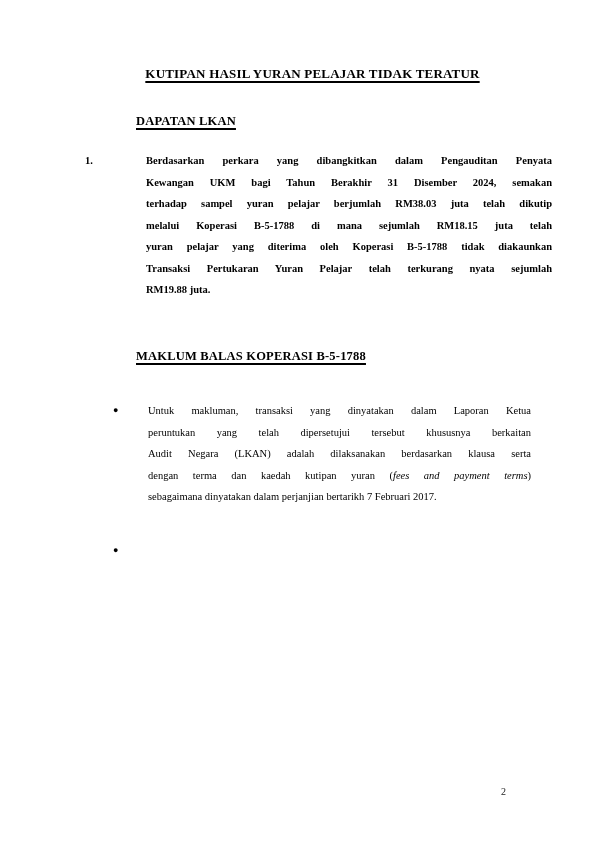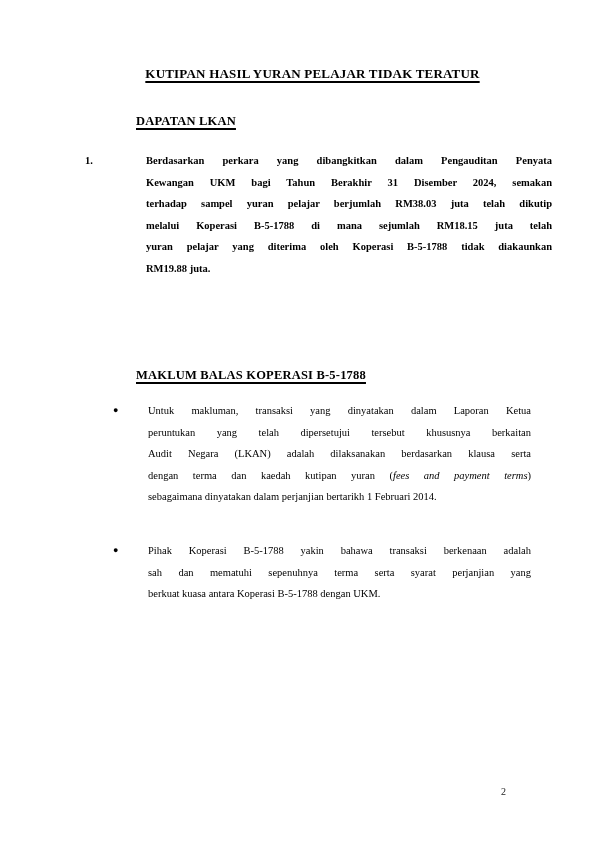--- a/index.html
+++ b/index.html
@@ -33,21 +33,21 @@
   }
   .section-heading {
     position: absolute;
     left: 88px;
     font-size: 12.5px;
     font-weight: bold;
     letter-spacing: 0.2px;
     padding-left: 48px;
   }
   .heading-dapatan { top: 114px; }
-  .heading-maklum  { top: 368px; }
+  .heading-maklum  { top: 349px; }
 
   .body-text {
     font-size: 10.5px;
     line-height: 21.5px;
   }
   .finding-number {
     position: absolute;
     left: 85px;
     top: 150px;
     font-weight: bold;
@@ -110,38 +110,34 @@
   </div>
 
   <div class="finding-number body-text">1.</div>
 
   <div class="finding-body body-text">
     <div class="jline">Berdasarkan perkara yang dibangkitkan dalam Pengauditan Penyata</div>
     <div class="jline">Kewangan UKM bagi Tahun Berakhir 31 Disember 2024, semakan</div>
     <div class="jline">terhadap sampel yuran pelajar berjumlah RM38.03 juta telah dikutip</div>
     <div class="jline">melalui Koperasi B-5-1788 di mana sejumlah RM18.15 juta telah</div>
     <div class="jline">yuran pelajar yang diterima oleh Koperasi B-5-1788 tidak diakaunkan</div>
+    <div class="jline">Transaksi Pertukaran Yuran Pelajar telah terkurang nyata sejumlah</div>
     <div class="jline last">RM19.88 juta.</div>
   </div>
 
   <div class="section-heading heading-maklum">
     <span class="underlined">MAKLUM BALAS KOPERASI B-5-1788</span>
   </div>
 
   <div class="bullet-marker bullet1-marker">●</div>
   <div class="bullet-body bullet1-body body-text">
     <div class="jline">Untuk makluman, transaksi yang dinyatakan dalam Laporan Ketua</div>
     <div class="jline">peruntukan yang telah dipersetujui tersebut khususnya berkaitan</div>
     <div class="jline">Audit Negara (LKAN) adalah dilaksanakan berdasarkan klausa serta</div>
     <div class="jline"><span>dengan terma dan kaedah kutipan yuran (</span><span class="italic">fees and payment terms</span><span>)</span></div>
-    <div class="jline last">sebagaimana dinyatakan dalam perjanjian bertarikh 1 Februari 2014.</div>
+    <div class="jline last">sebagaimana dinyatakan dalam perjanjian bertarikh 7 Februari 2017.</div>
   </div>
 
   <div class="bullet-marker bullet2-marker">●</div>
-  <div class="bullet-body bullet2-body body-text">
-    <div class="jline">Pihak Koperasi B-5-1788 yakin bahawa transaksi berkenaan adalah</div>
-    <div class="jline">sah dan mematuhi sepenuhnya terma serta syarat perjanjian yang</div>
-    <div class="jline last">berkuat kuasa antara Koperasi B-5-1788 dengan UKM.</div>
-  </div>
 
   <div class="page-number">2</div>
 
 </div>
 
 </body></html>

